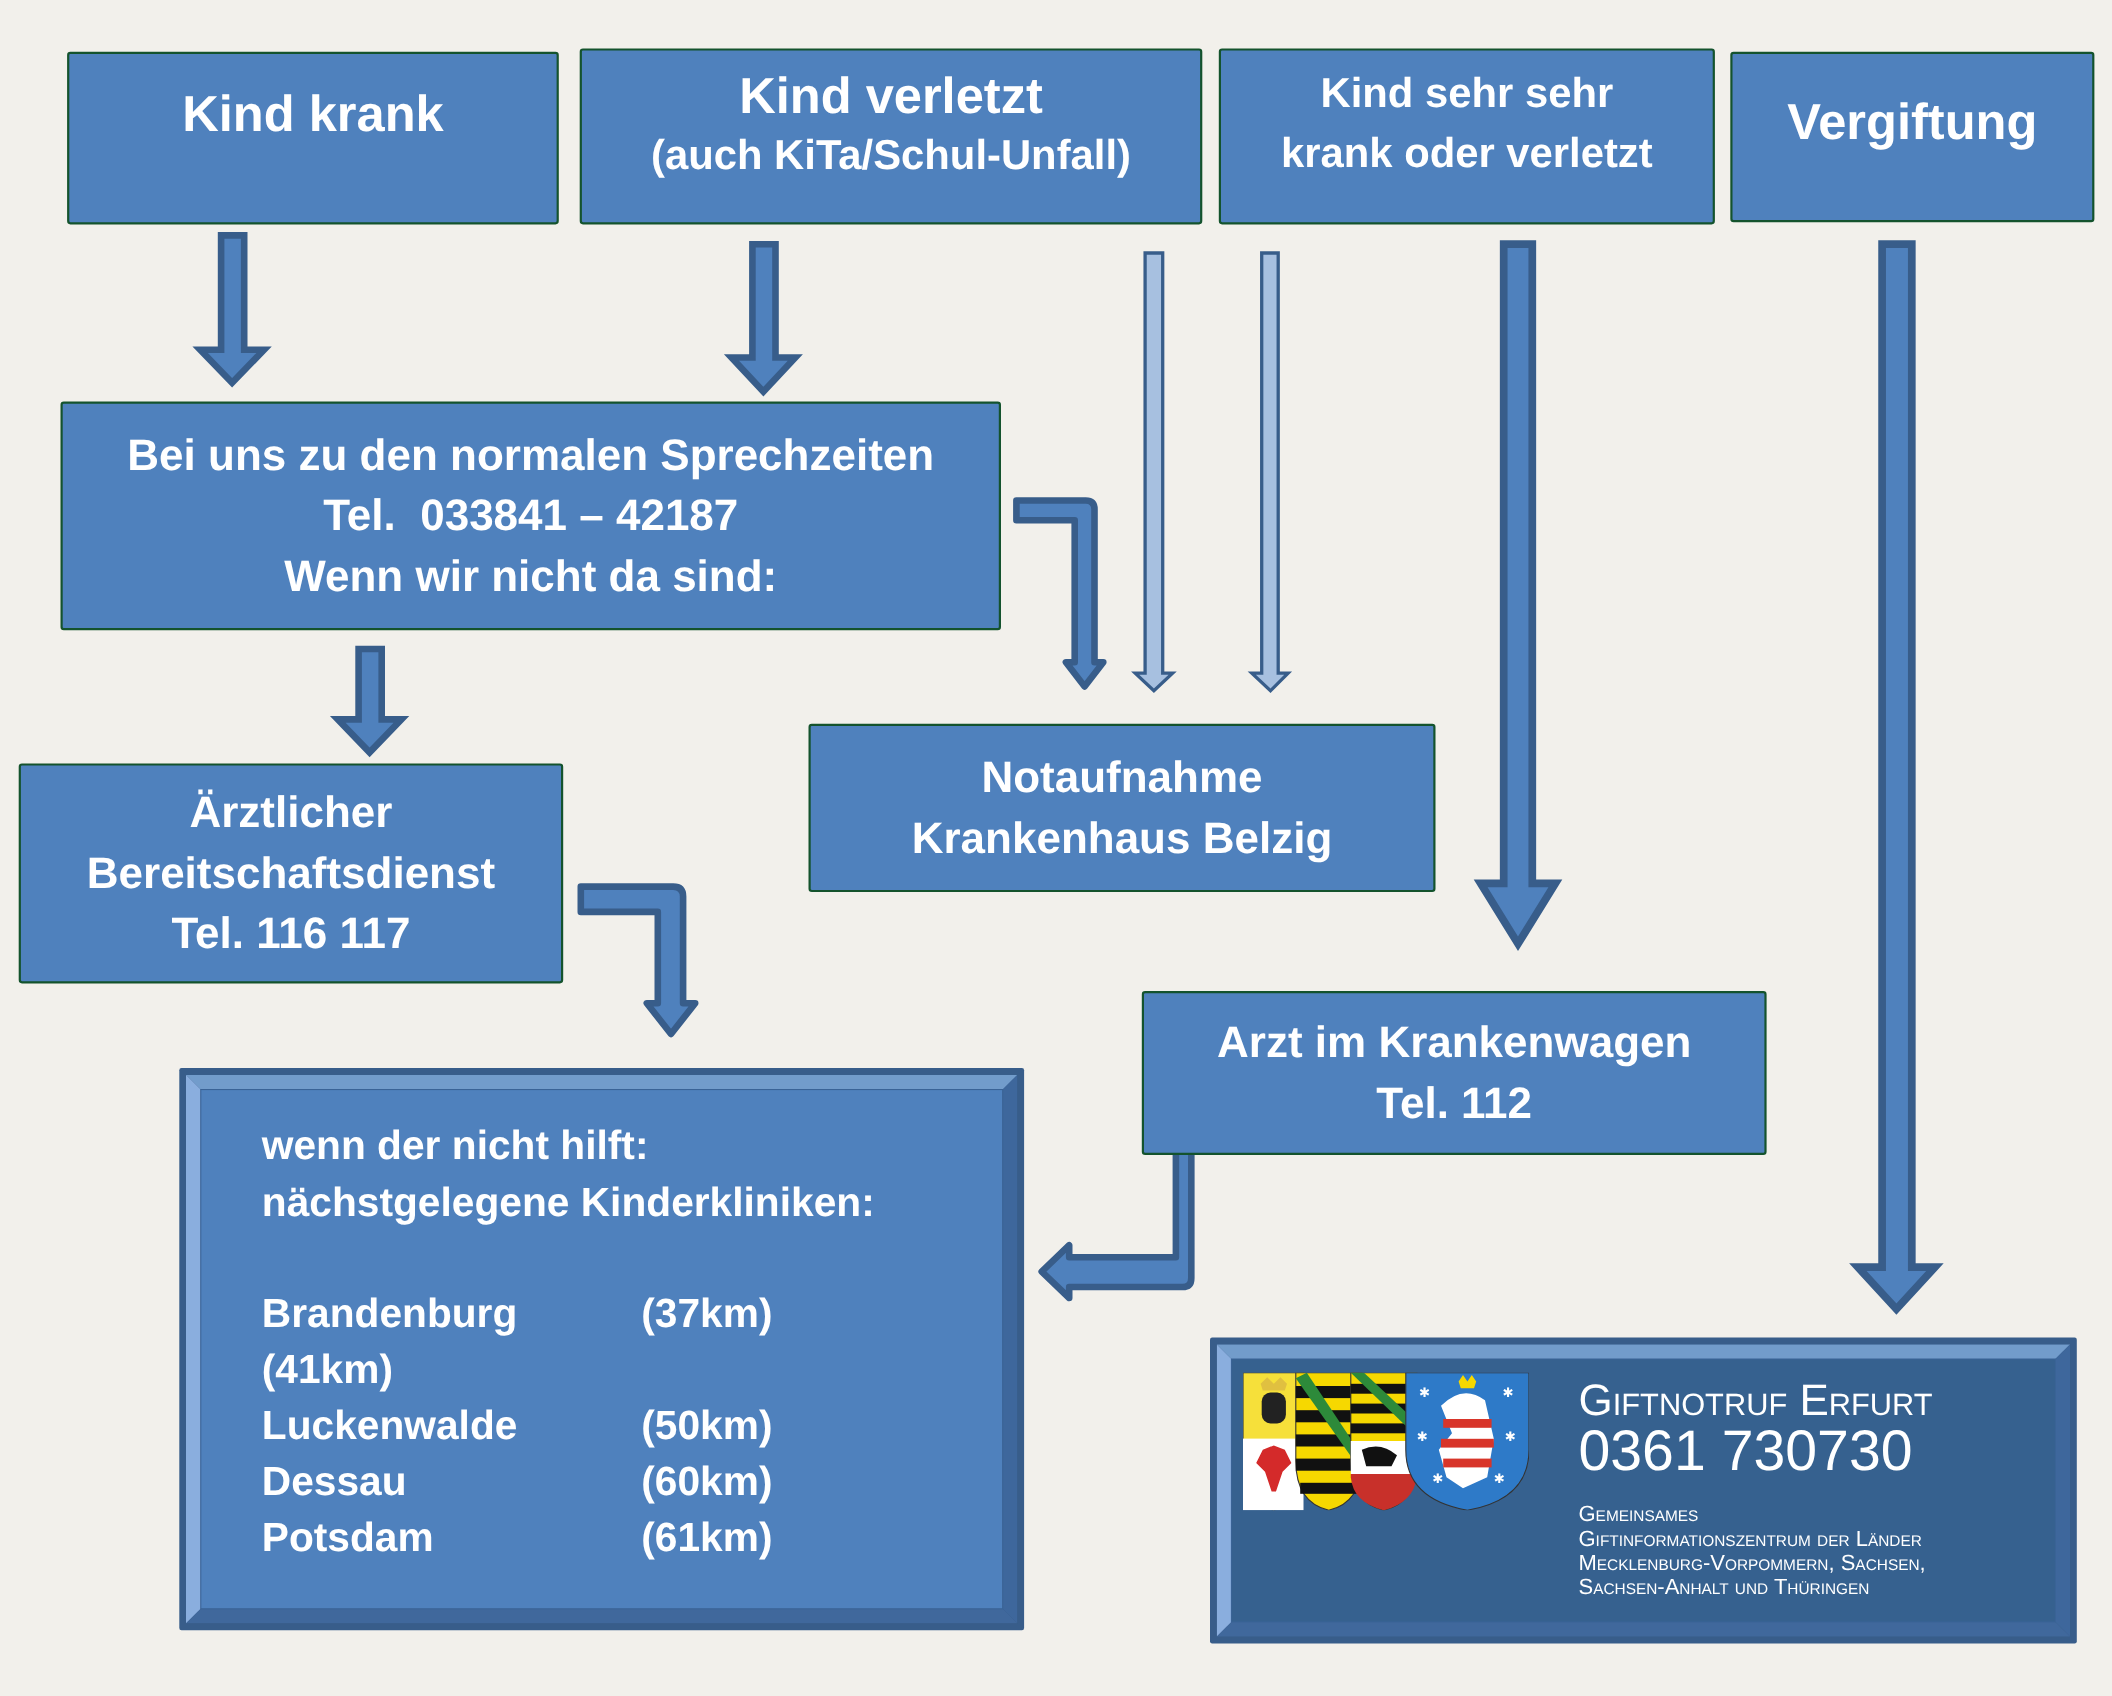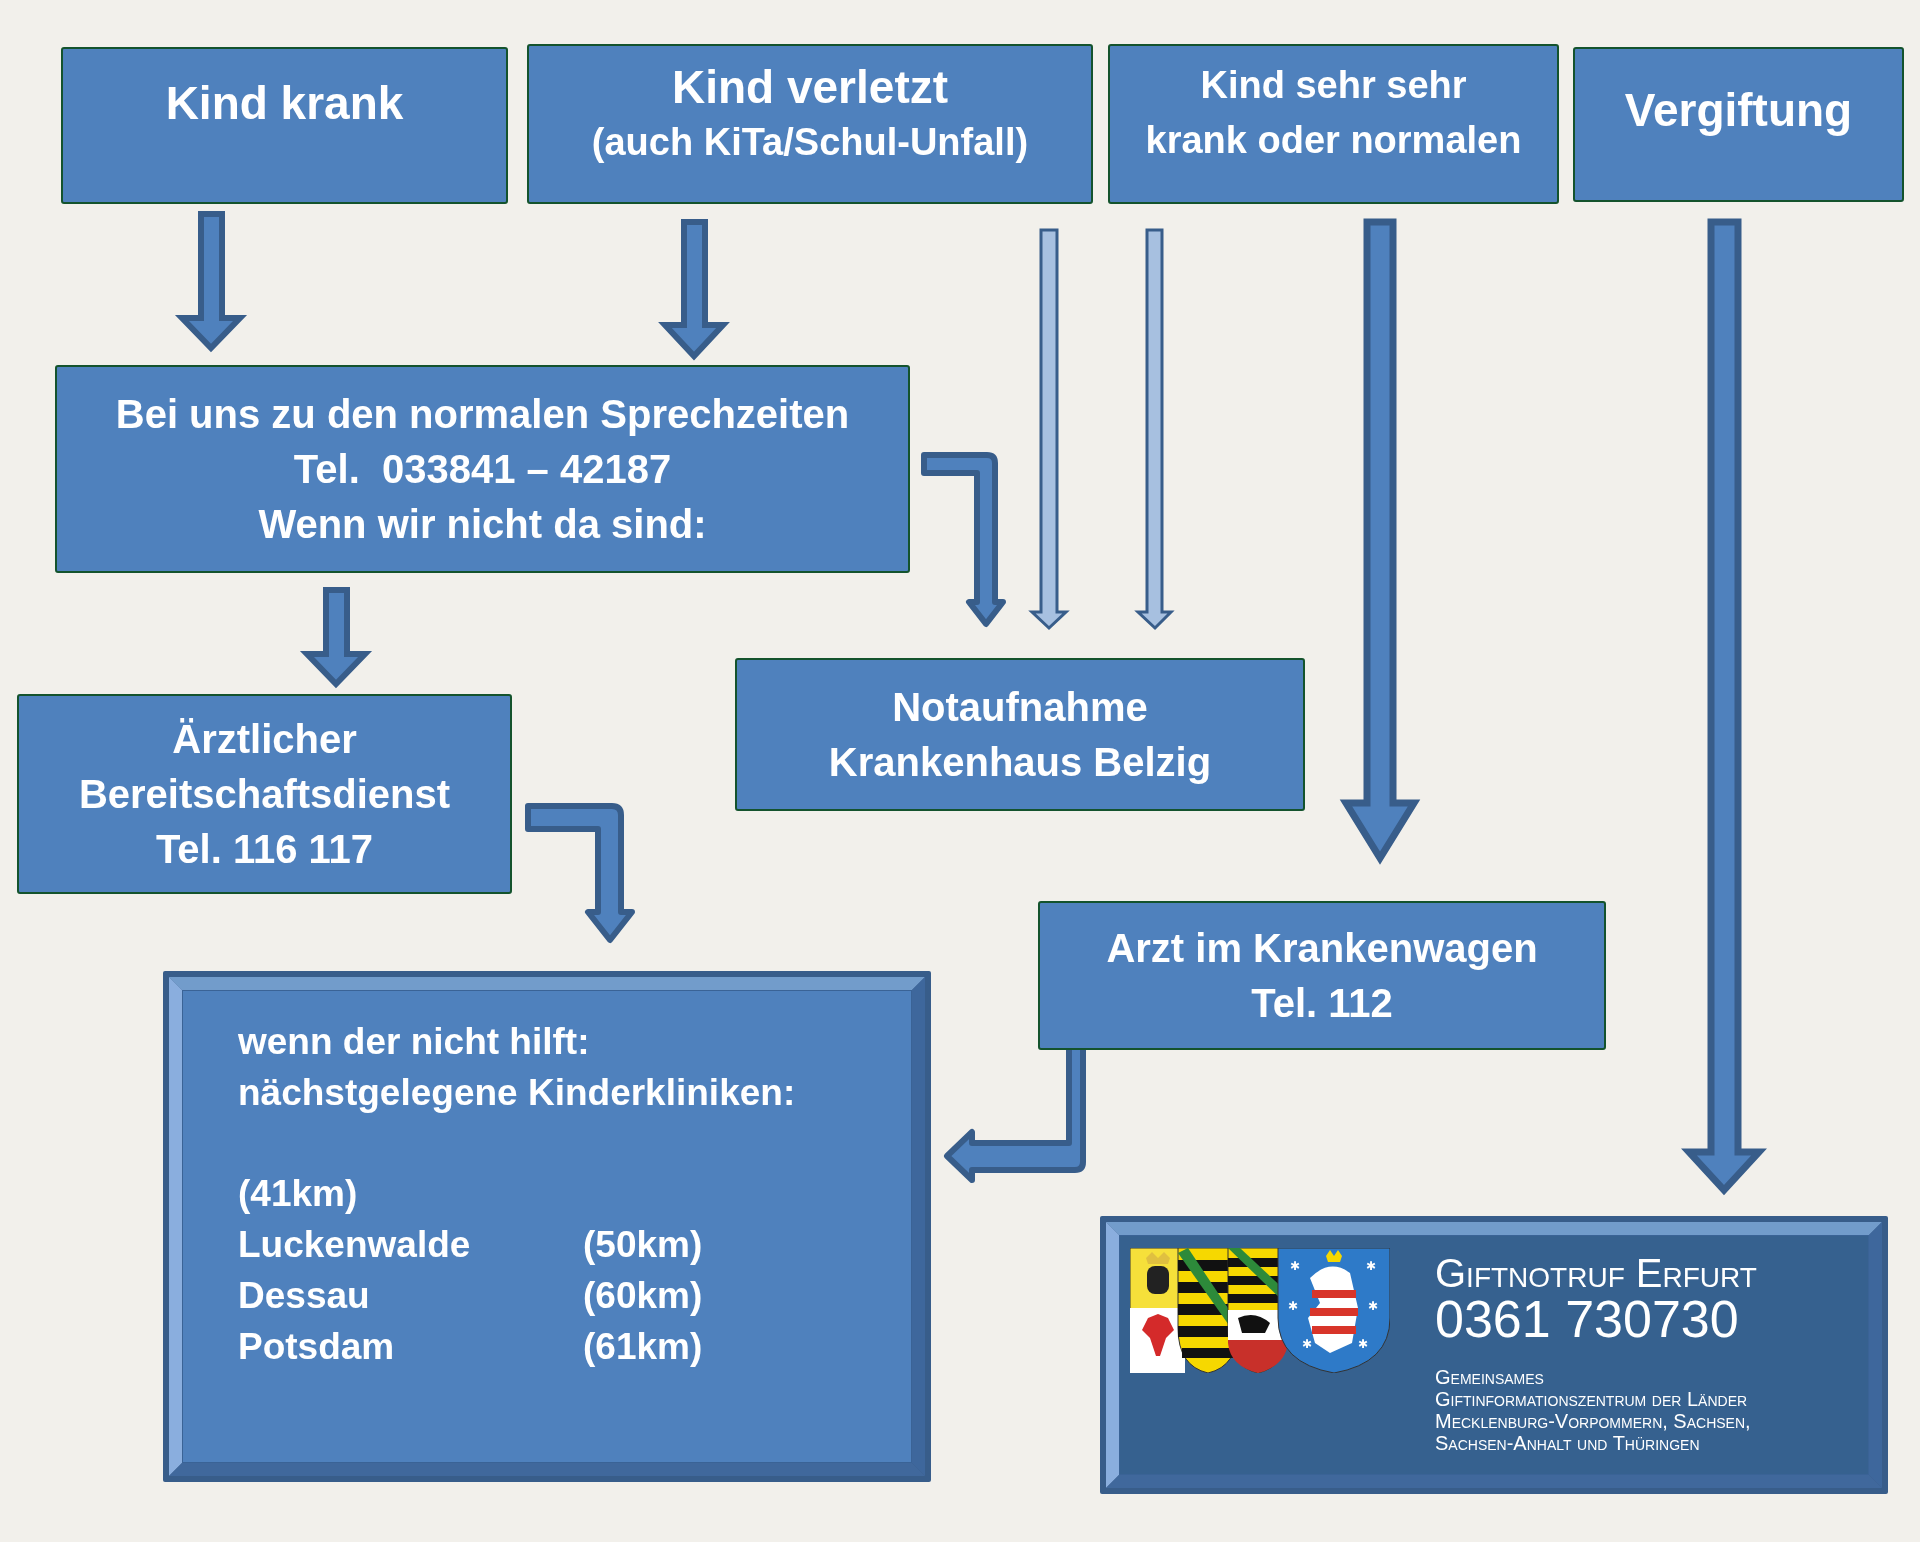--- a/index.html
+++ b/index.html
@@ -74,21 +74,21 @@
   <span class="t-large" style="margin-top:-45px">Kind krank</span>
 </div>
 
 <div class="box" style="left:527px;top:44px;width:566px;height:160px;">
   <span class="t-large" style="margin-top:-20px">Kind verletzt</span>
   <span class="t-sm">(auch KiTa/Schul-Unfall)</span>
 </div>
 
 <div class="box" style="left:1108px;top:44px;width:451px;height:160px;">
   <span class="t-sm" style="margin-top:-22px">Kind sehr sehr</span>
-  <span class="t-sm">krank oder normalen</span>
+  <span class="t-sm">krank oder verletzt</span>
 </div>
 
 <div class="box" style="left:1573px;top:47px;width:331px;height:155px;">
   <span class="t-large" style="margin-top:-30px">Vergiftung</span>
 </div>
 
 <div class="box" style="left:55px;top:365px;width:855px;height:208px;">
   <span class="t-med">Bei uns zu den normalen Sprechzeiten</span>
   <span class="t-med" style="white-space:pre">Tel.  033841 – 42187</span>
   <span class="t-med">Wenn wir nicht da sind:</span>
@@ -114,20 +114,24 @@
   <div class="bevel-top"></div>
     <div class="bevel-left"></div>
     <div class="bevel-right"></div>
     <div class="bevel-bottom"></div>
   <div class="bevel-inner"></div>
   <div class="klinik-text">
     <div>wenn der nicht hilft:</div>
     <div>nächstgelegene Kinderkliniken:</div>
     <div style="height:50px"></div>
     <div id="clinic-list">
+        <div class="klinik-row">
+          <span class="klinik-city">Brandenburg</span>
+          <span>(37km)</span>
+        </div>
         <div class="klinik-row">
           <span>(41km)</span>
         </div>
         <div class="klinik-row">
           <span class="klinik-city">Luckenwalde</span>
           <span>(50km)</span>
         </div>
         <div class="klinik-row">
           <span class="klinik-city">Dessau</span>
           <span>(60km)</span>

